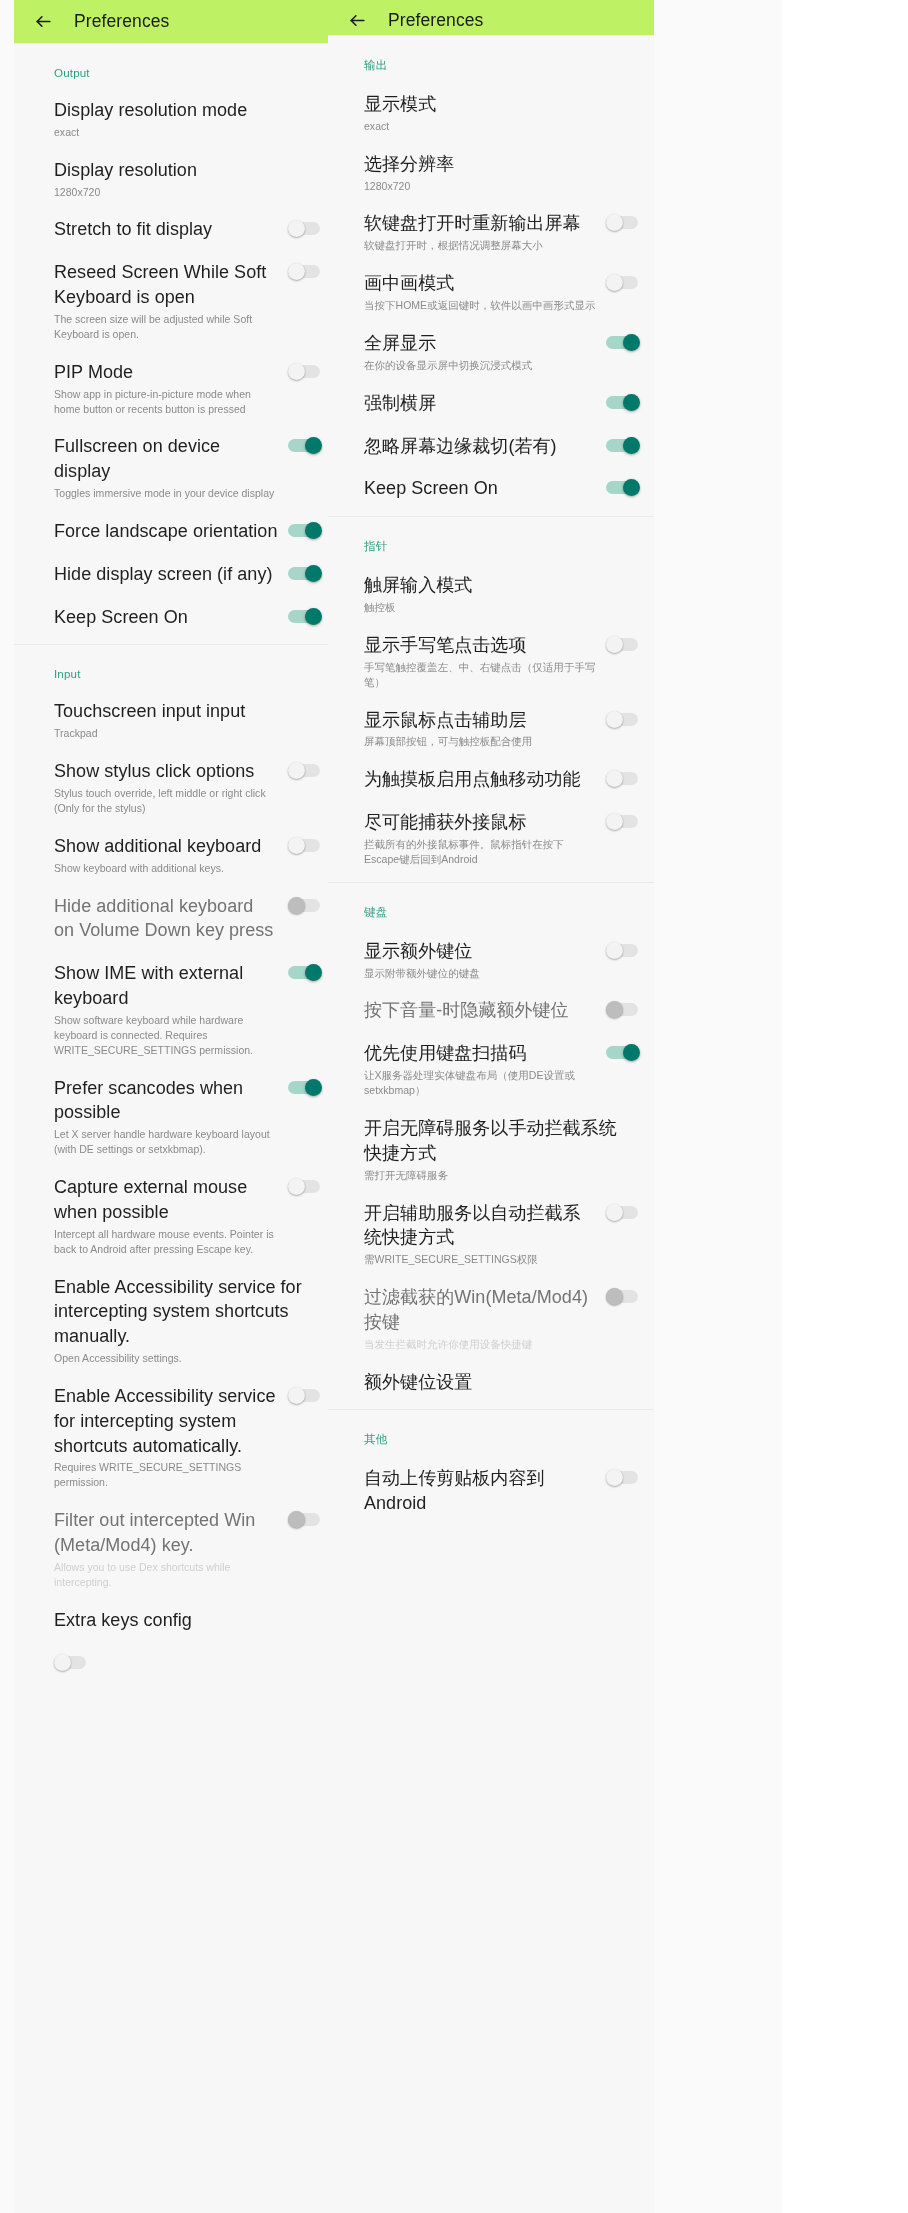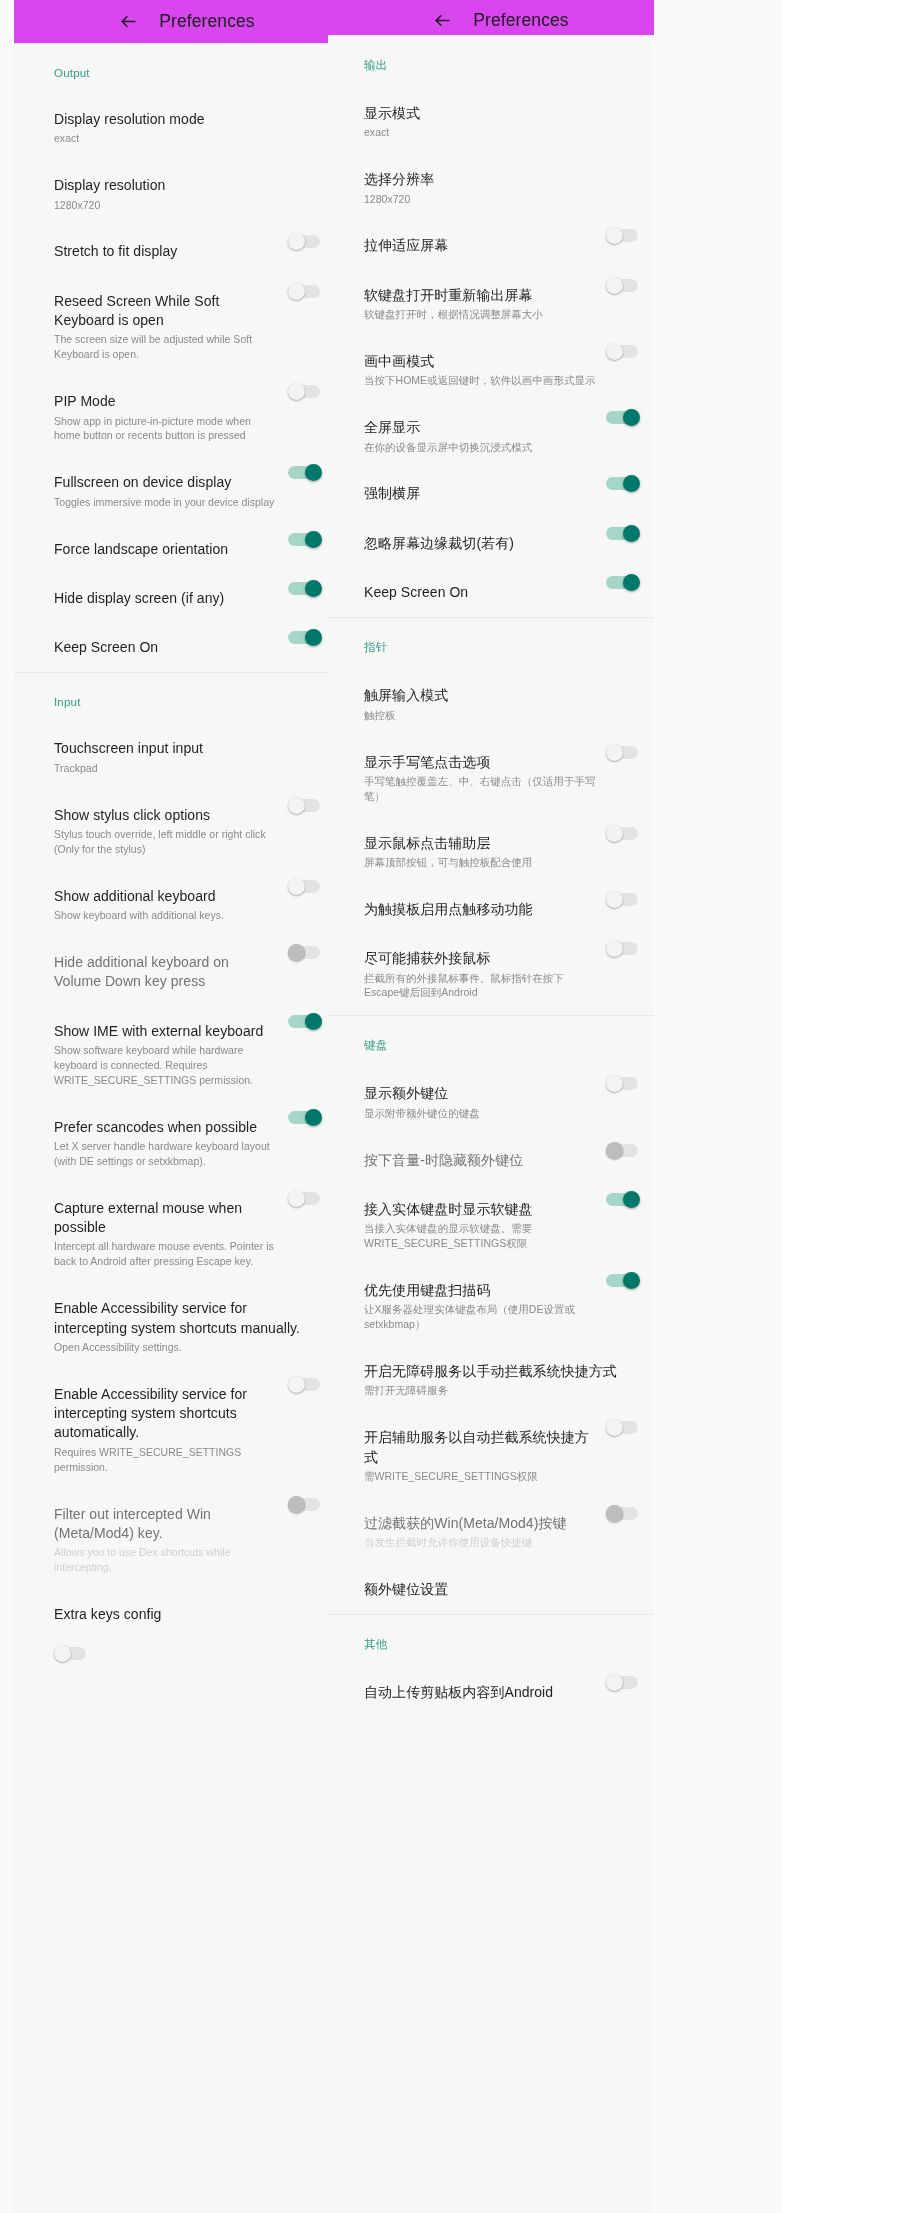--- a/index.html
+++ b/index.html
@@ -29,27 +29,26 @@
     min-height: 2213px;
     box-shadow: 0 0 0 0 transparent;
     position: relative;
   }
   .panel-left .panel-inner { margin-left: 14px; }
   .panel-right { margin-left: -126px; }
   .panel-right .panel-inner { margin-left: 0px; }
 
   .appbar {
     height: 44px;
-    background: #d946ef;
+    background: #bef264;
     display: flex;
     align-items: center;
     padding: 0 0 0 18px;
     border-bottom: 1px solid #eaeaea;
     position: relative;
-    justify-content: center;
   }
   .panel-right .appbar { height: 36px; align-items: flex-end; padding-bottom: 4px;}
   .back-arrow {
     width: 22px; height: 22px;
     flex: 0 0 22px;
     display: flex; align-items: center; justify-content: center;
     color: #1b1b1b;
   }
   .back-arrow svg { width: 19px; height: 19px; display:block; }
   .appbar-title {
@@ -78,25 +77,24 @@
 
   .row {
     display: flex;
     align-items: flex-start;
     padding: 9px 18px 9px 40px;
     min-height: 34px;
   }
   .panel-right .row { padding-left: 36px; padding-right: 14px; }
   .row-text { flex: 1 1 auto; padding-right: 10px; min-width: 0; }
   .row-title {
-    font-size: 14px;
+    font-size: 18px;
     color: #1f1f1f;
     line-height: 1.38;
     letter-spacing: .05px;
-    margin-top: 12px;
   }
   .row-sub {
     font-size: 10.5px;
     color: #8a8a8a;
     line-height: 1.42;
     margin-top: 2px;
     letter-spacing: .02px;
   }
   .row.disabled .row-title { color: #737373; }
   .row.disabled .row-sub { color: #cfcfcf; }
@@ -358,29 +356,20 @@
               </div>
             </div>
             <div class="row">
               <div class="row-text">
                 <div class="row-title">选择分辨率</div>
                 <div class="row-sub">1280x720</div>
               </div>
             </div>
             <div class="row">
               <div class="row-text">
-                <div class="row-title">拉伸适应屏幕</div>
-              </div>
-              <div class="switch off">
-                <span class="track"></span>
-                <span class="knob"></span>
-              </div>
-            </div>
-            <div class="row">
-              <div class="row-text">
                 <div class="row-title">软键盘打开时重新输出屏幕</div>
                 <div class="row-sub">软键盘打开时，根据情况调整屏幕大小</div>
               </div>
               <div class="switch off">
                 <span class="track"></span>
                 <span class="knob"></span>
               </div>
             </div>
             <div class="row">
               <div class="row-text">
@@ -488,30 +477,20 @@
               <div class="switch off">
                 <span class="track"></span>
                 <span class="knob"></span>
               </div>
             </div>
             <div class="row disabled">
               <div class="row-text">
                 <div class="row-title">按下音量-时隐藏额外键位</div>
               </div>
               <div class="switch off dimgray">
-                <span class="track"></span>
-                <span class="knob"></span>
-              </div>
-            </div>
-            <div class="row">
-              <div class="row-text">
-                <div class="row-title">接入实体键盘时显示软键盘</div>
-                <div class="row-sub">当接入实体键盘的显示软键盘。需要WRITE_SECURE_SETTINGS权限</div>
-              </div>
-              <div class="switch on">
                 <span class="track"></span>
                 <span class="knob"></span>
               </div>
             </div>
             <div class="row">
               <div class="row-text">
                 <div class="row-title">优先使用键盘扫描码</div>
                 <div class="row-sub">让X服务器处理实体键盘布局（使用DE设置或setxkbmap）</div>
               </div>
               <div class="switch on">

